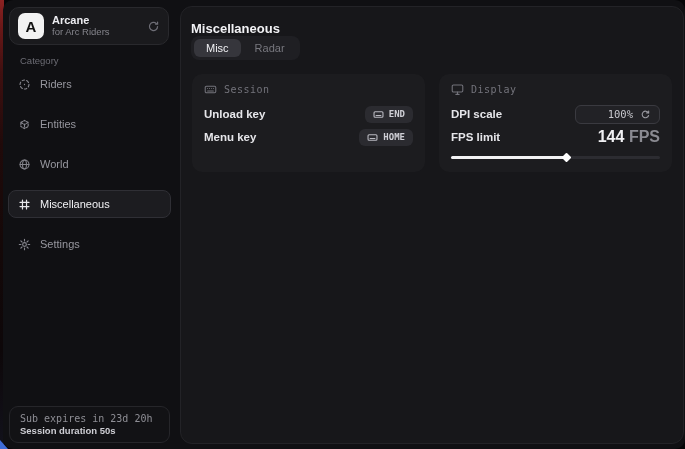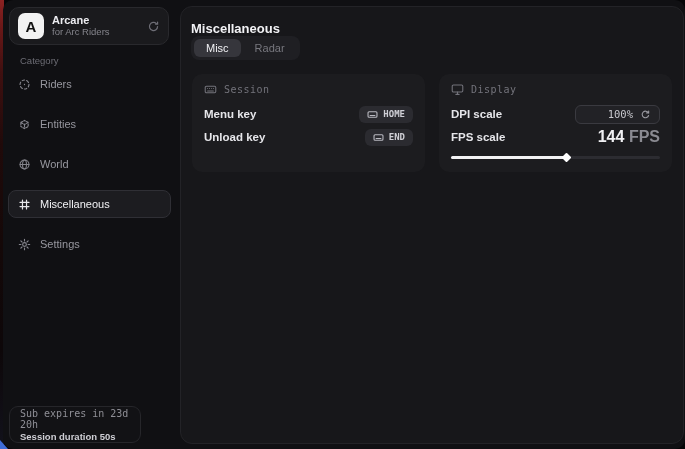--- a/index.html
+++ b/index.html
@@ -32,21 +32,21 @@
   .category-label { position:absolute; left:17px; top:55px; color:#6c6c74; font-size:9.5px; }
 
   .nav { position:absolute; left:5px; top:70px; width:163px; display:flex; flex-direction:column; }
   .nav-item { height:28px; display:flex; align-items:center; gap:9px; padding:0 9px;
     color:#97979f; font-size:11px; border:1px solid transparent; border-radius:8px; cursor:pointer; }
   .nav-item .ni { display:flex; color:#84848c; }
   .nav-item.active { color:#f1f1f4; background:#1c1c20; border-color:#2f2f35; }
   .nav-item.active .ni { color:#e6e6ea; }
   .nav-item + .nav-item { margin-top:12px; }
 
-  .sub-box { position:absolute; left:6px; bottom:6px; width:132px; height:37px;
+  .sub-box { position:absolute; left:6px; bottom:6px; width:161px; height:37px;
     border:1px solid #26262a; border-radius:9px; background:#121215;
     display:flex; flex-direction:column; justify-content:center; padding:0 10px; gap:1px; }
   .sub-line1 { color:#8f8f96; font-size:10px; font-family:"DejaVu Sans Mono", monospace; }
   .sub-line2 { color:#cfcfd5; font-size:9.5px; font-weight:bold; }
 
   
   .main { position:absolute; left:177px; top:6px; width:504px; height:438px;
     background:#17171a; border:1px solid #232327; border-radius:12px; padding:14px 10px; }
   .page-title { color:#f2f2f5; font-size:13px; font-weight:bold; }
 
@@ -182,43 +182,43 @@
           <div class="card-header">
             <span class="ci">
               <svg width="13" height="13" viewBox="0 0 16 16" fill="none" stroke="currentColor" stroke-width="1.3" stroke-linecap="round">
                 <rect x="1.5" y="4" width="13" height="8" rx="1.5"></rect>
                   <path d="M4.5 9.8h7M4.2 6.8h.01M6.8 6.8h.01M9.4 6.8h.01M11.8 6.8h.01"></path>
               </svg>
             </span>
             <span>Session</span>
           </div>
           <div class="row">
+            <span class="row-label">Unload key</span>
+            <span class="key-btn">
+              <span class="ki">
+                <svg width="11" height="11" viewBox="0 0 16 16" fill="none" stroke="currentColor" stroke-width="1.6" stroke-linecap="round">
+                  <rect x="1.5" y="4" width="13" height="8" rx="1.5"></rect>
+                    <path d="M4.5 9.5h7"></path>
+                </svg>
+              </span>
+              <span>END</span>
+            </span>
+          </div>
+          <div class="row">
             <span class="row-label">Menu key</span>
             <span class="key-btn">
               <span class="ki">
                 <svg width="11" height="11" viewBox="0 0 16 16" fill="none" stroke="currentColor" stroke-width="1.6" stroke-linecap="round">
                   <rect x="1.5" y="4" width="13" height="8" rx="1.5"></rect>
                     <path d="M4.5 9.5h7"></path>
                 </svg>
               </span>
               <span>HOME</span>
             </span>
           </div>
-          <div class="row">
-            <span class="row-label">Unload key</span>
-            <span class="key-btn">
-              <span class="ki">
-                <svg width="11" height="11" viewBox="0 0 16 16" fill="none" stroke="currentColor" stroke-width="1.6" stroke-linecap="round">
-                  <rect x="1.5" y="4" width="13" height="8" rx="1.5"></rect>
-                    <path d="M4.5 9.5h7"></path>
-                </svg>
-              </span>
-              <span>END</span>
-            </span>
-          </div>
         </div>
 
         <div class="card">
           <div class="card-header">
             <span class="ci">
               <svg width="13" height="13" viewBox="0 0 16 16" fill="none" stroke="currentColor" stroke-width="1.3" stroke-linecap="round">
                 <rect x="1.5" y="2.5" width="13" height="8.5" rx="1.5"></rect>
                   <path d="M6 14h4M8 11v3"></path>
               </svg>
             </span>
@@ -230,21 +230,21 @@
               <span class="dpi-value">100%</span>
               <span class="dpi-reload">
                 <svg width="11" height="11" viewBox="0 0 16 16" fill="none" stroke="currentColor" stroke-width="1.6" stroke-linecap="round">
                   <path d="M12.5 9.5a4.8 4.8 0 1 1-.4-4"></path>
                     <path d="M12.6 2.8v2.9h-2.9"></path>
                 </svg>
               </span>
             </span>
           </div>
           <div class="row">
-            <span class="row-label">FPS scale</span>
+            <span class="row-label">FPS limit</span>
             <span class="fps-value"><span>144</span> <span class="fps-unit">FPS</span></span>
           </div>
           <div class="slider">
             <div class="slider-track"></div>
             <div class="slider-fill" style="width: 55%;">
               <div class="slider-thumb"></div>
             </div>
           </div>
         </div>
 

